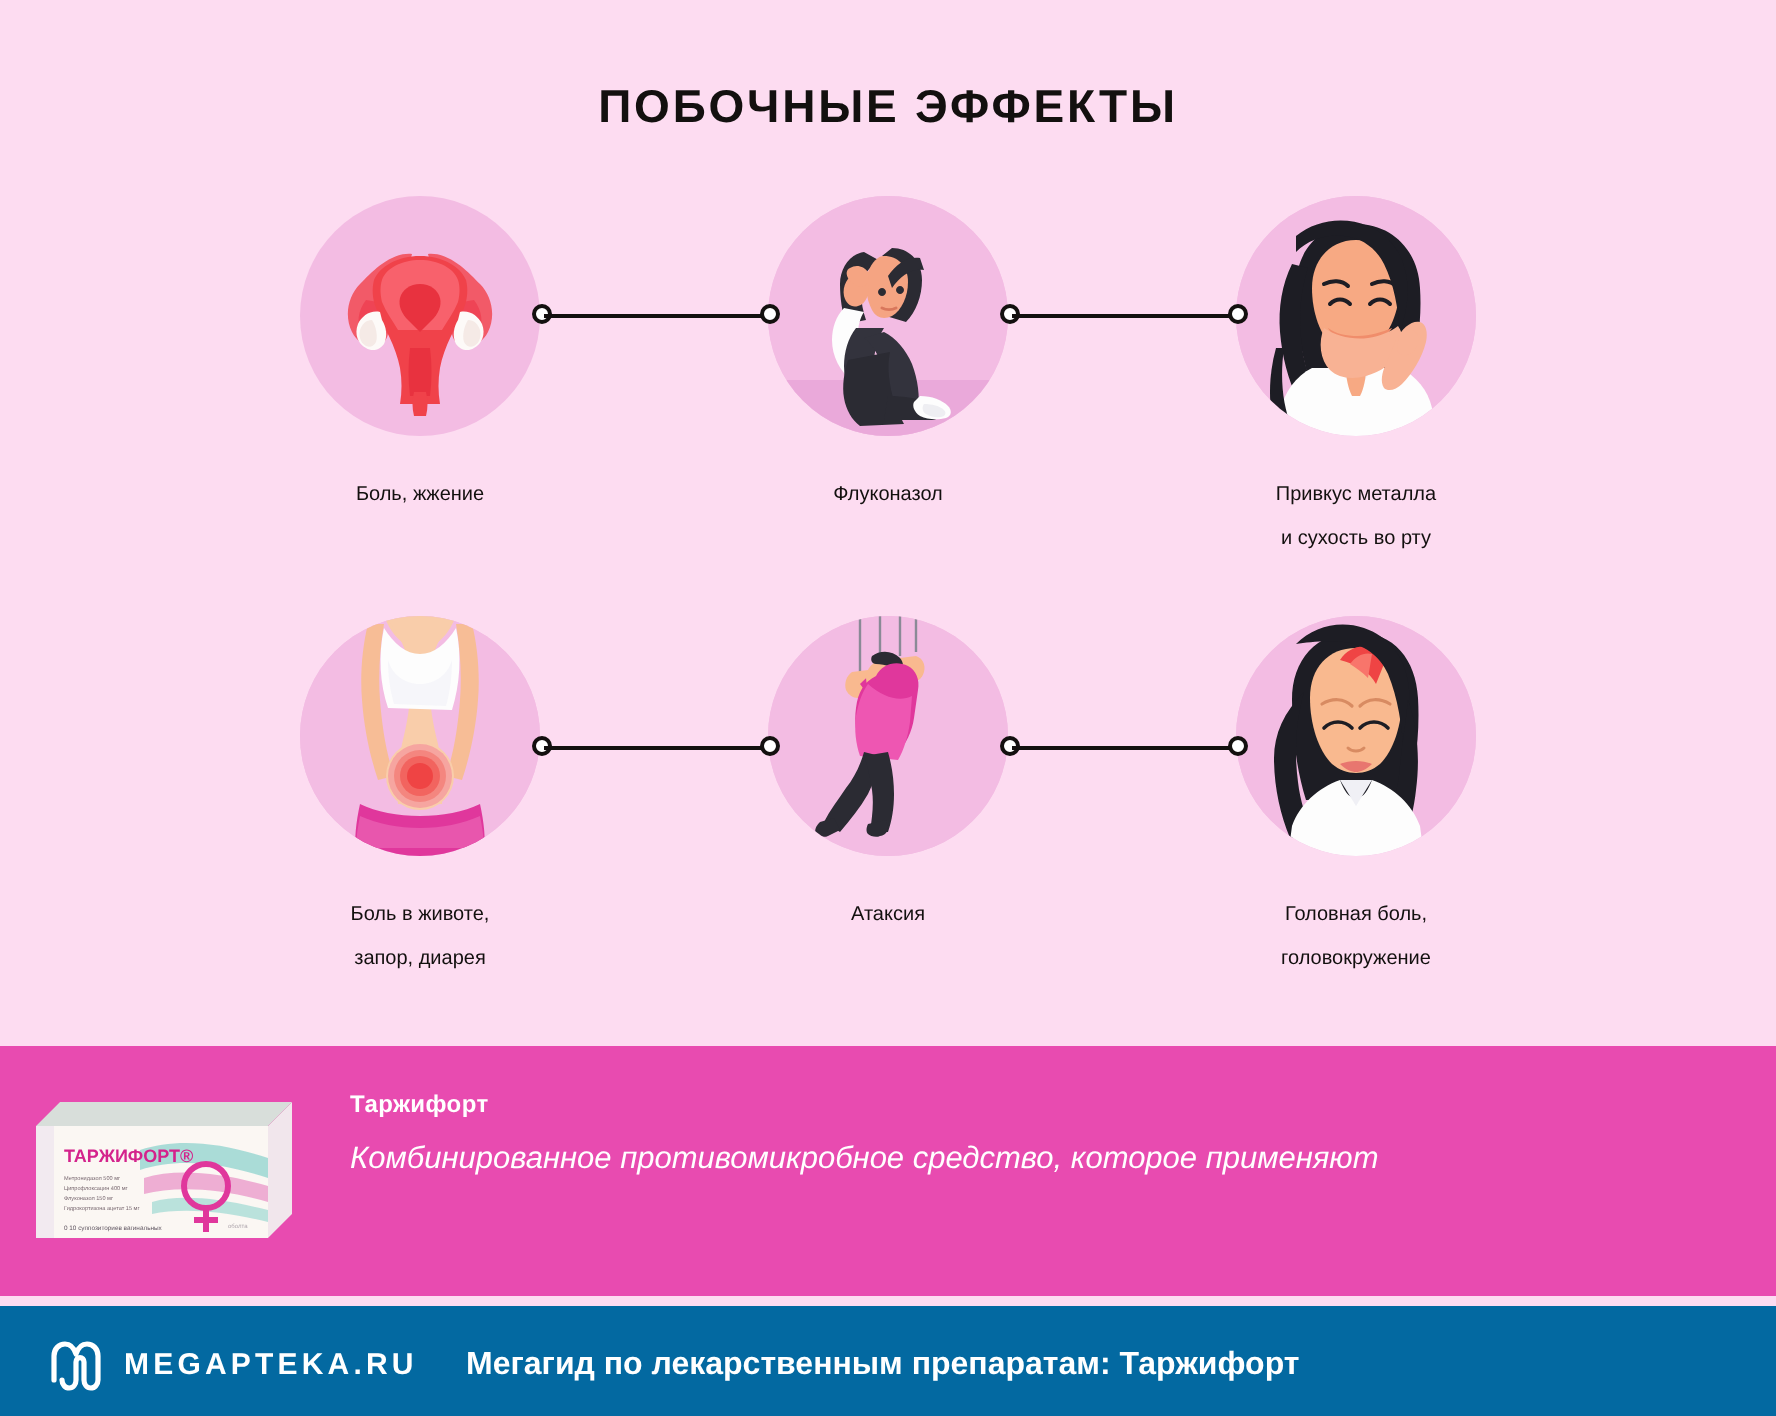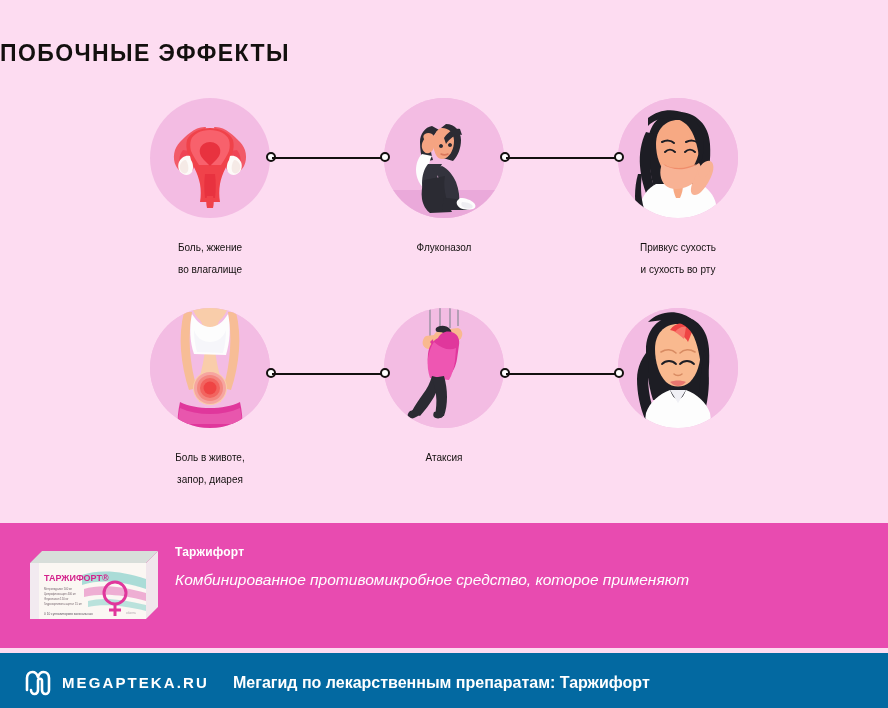--- a/index.html
+++ b/index.html
@@ -7,21 +7,21 @@
     width:888px;height:708px;overflow:hidden;
     font-family:"Liberation Sans", sans-serif;
     background:#fddcf1;
   }
   .page{position:relative;width:888px;height:708px;}
 
   
   .top-area{position:absolute;left:0;top:0;width:888px;height:523px;background:#fddcf1;}
 
   .title{
-    position:absolute;left:0;top:40px;width:888px;
+    position:absolute;left:0;top:40px;width:888px;text-align:center;
     font-size:23px;font-weight:bold;color:#13100f;letter-spacing:1.4px;
   }
 
   
   .row{position:absolute;left:0;width:888px;height:215px;}
   .row-1{top:92px;}
   .row-2{top:302px;}
 
   .cell{position:absolute;top:0;width:240px;height:215px;}
   .cell.c1{left:90px;}
@@ -51,21 +51,21 @@
 
   .conn-r1a{left:266px;top:152px;width:124px;}
   .conn-r1b{left:500px;top:152px;width:124px;}
   .conn-r2a{left:266px;top:368px;width:124px;}
   .conn-r2b{left:500px;top:368px;width:124px;}
 
   
   .product-band{
     position:absolute;left:0;top:523px;width:888px;height:125px;background:#e84bb0;
   }
-  .product-box{position:absolute;left:22px;top:22px;width:138px;height:80px;}
+  .product-box{position:absolute;left:10px;top:22px;width:138px;height:80px;}
   .product-box svg{display:block;}
   .product-text{position:absolute;left:175px;top:22px;width:690px;}
   .product-name{
     font-size:12px;font-weight:bold;color:#ffffff;margin-bottom:9px;letter-spacing:.2px;
   }
   .product-desc{font-size:15.5px;line-height:23px;color:#ffffff;font-style:italic;}
 
   
   .footer{
     position:absolute;left:0;top:653px;width:888px;height:60px;background:#0369a1;
@@ -106,21 +106,20 @@
               <path d="M57 98h6c1 4 1 8 0 12h-6c-1-4-1-8 0-12z" fill="#f0424a"></path>
               <path d="M40 58c-5-1-9 2-11 6-2 5 0 10 4 12 3 2 7 1 9-2 2-4 1-9-1-12z" fill="#fdfaf8"></path>
               <path d="M80 58c5-1 9 2 11 6 2 5 0 10-4 12-3 2-7 1-9-2-2-4-1-9 1-12z" fill="#fdfaf8"></path>
               <path d="M36 62c-3 0-5 2-6 5-1 4 1 7 3 8 2 1 4 0 5-2 1-3 0-8-2-11z" fill="#f5eae6"></path>
               <path d="M84 62c3 0 5 2 6 5 1 4-1 7-3 8-2 1-4 0-5-2-1-3 0-8 2-11z" fill="#f5eae6"></path>
             </g>
           </svg>
         </div>
         <div class="caption">
           <div>Боль, жжение</div>
-          <div>во влагалище</div>
         </div>
       </div>
 
       <div class="cell c2">
         <div class="circle">
           <svg viewBox="0 0 120 120">
             <rect x="0" y="0" width="120" height="120" fill="#f3bce3"></rect>
             <rect x="0" y="92" width="120" height="28" fill="#eaa9da"></rect>
             <path d="M48 28c-7 1-12 8-12 16 0 7 1 14 3 20l10-2c-2-6-3-12-2-18 1-6 5-10 10-11z" fill="#2b2b33"></path>
             <path d="M62 26c9 0 15 7 15 16 0 8-3 16-8 21l-10-3c4-5 6-11 6-17 0-6-3-11-8-13z" fill="#2b2b33"></path>
@@ -162,21 +161,21 @@
             <path d="M52 86h16l-8 14z" fill="#f3f3f7"></path>
             <path d="M58 100c-2-4-3-9-3-14h10c0 5-1 10-3 14z" fill="#f7a983"></path>
             <path d="M78 66c-5 2-11 4-17 4-6 0-11-1-15-4 0 0 4 8 16 8s16-8 16-8z" fill="#f08d6b"></path>
             <path d="M44 66c6 4 14 6 22 5 6-1 11-3 15-6 3 4 3 10 0 14-3 5-9 9-16 11-7 2-14 1-18-3-5-5-6-14-3-21z" fill="#f8b294"></path>
             <path d="M80 72c3-6 8-10 12-9 3 1 4 5 3 10-2 8-7 16-12 21-3 3-7 4-9 2-2-3-1-8 1-12z" fill="#f8b294"></path>
             <path d="M84 68c3-2 6-1 7 2 1 3-1 7-4 9-2 1-5 1-6-1-1-3 0-8 3-10z" fill="#f8b294"></path>
             <path d="M24 76c-2 14-1 28 4 40l-8 4c-4-14-4-30 0-44z" fill="#1d1d24"></path>
           </svg>
         </div>
         <div class="caption">
-          <div>Привкус сухость</div>
+          <div>Привкус металла</div>
           <div>и сухость во рту</div>
         </div>
       </div>
     </div>
 
     <div class="row row-2">
 
       <div class="cell c1">
         <div class="circle">
           <svg viewBox="0 0 120 120">
@@ -246,20 +245,24 @@
             <path d="M44 56c4-4 10-4 14 0" stroke="#1d1d24" stroke-width="1.8" fill="none" stroke-linecap="round"></path>
             <path d="M62 56c4-4 10-4 14 0" stroke="#1d1d24" stroke-width="1.8" fill="none" stroke-linecap="round"></path>
             <path d="M56 66c2 2 6 2 8 0" stroke="#d88b62" stroke-width="1.5" fill="none" stroke-linecap="round"></path>
             <path d="M52 74c5-2 11-2 16 0-3 3-6 4-8 4s-5-1-8-4z" fill="#e8766f"></path>
             <path d="M30 14c9-9 22-12 34-8 12 4 20 14 22 27 2 12 1 24-2 36-1-14-3-28-8-40-4-9-12-15-22-16-9-1-18 0-24 1z" fill="#1d1d24"></path>
             <path d="M34 38c-4 14-5 30-3 45 1 9 4 18 7 26l-11 2c-5-12-8-26-8-40 0-12 5-23 15-33z" fill="#1d1d24"></path>
             <path d="M86 42c5 14 6 30 4 45-1 9-3 17-6 25l-10-2c4-11 7-23 8-35 1-11 3-22 4-33z" fill="#1d1d24"></path>
             <path d="M52 82c2 5 4 9 8 9s6-4 8-9c11 4 20 12 24 23l2 15H26l2-15c4-11 13-19 24-23z" fill="#fdfdfd"></path>
             <path d="M52 82h16l-8 13z" fill="#f0f0f5"></path>
           </svg>
+        </div>
+        <div class="caption">
+          <div>Головная боль,</div>
+          <div>головокружение</div>
         </div>
       </div>
     </div>
 
     <div class="conn conn-r1a">
       <div class="dot left"></div>
       <div class="bar" style="width:112px"></div>
       <div class="dot right"></div>
     </div>
     <div class="conn conn-r1b">

